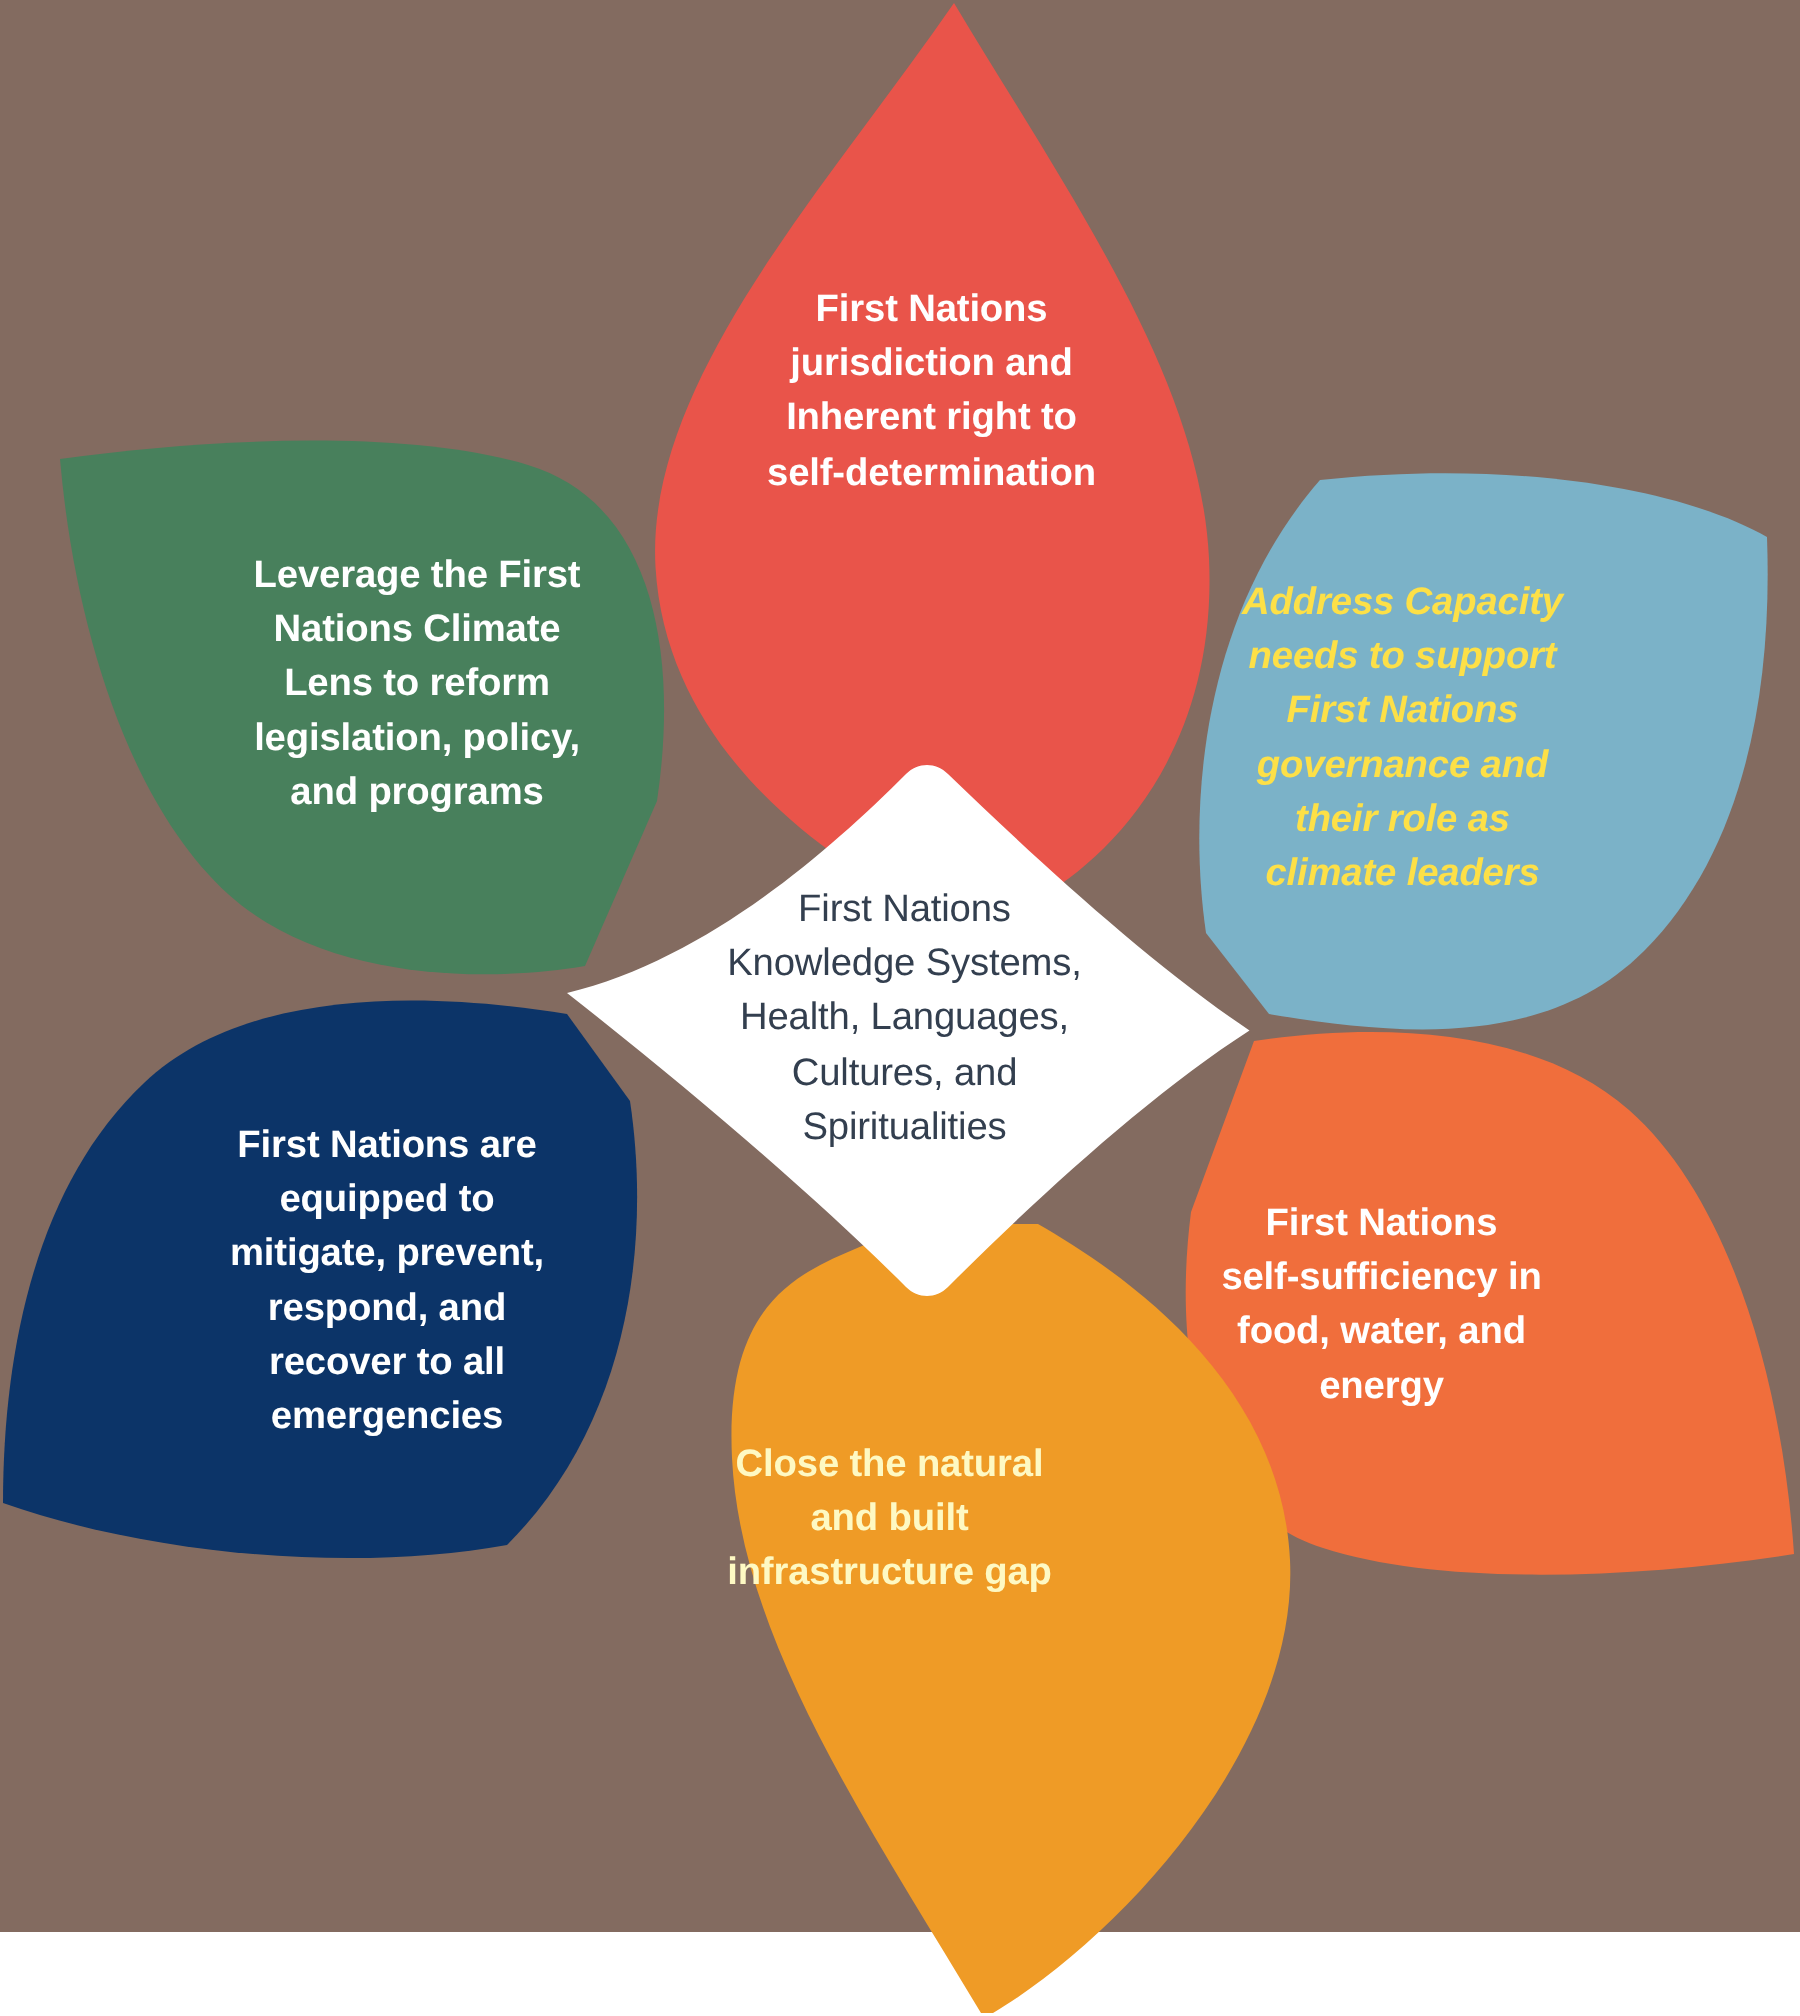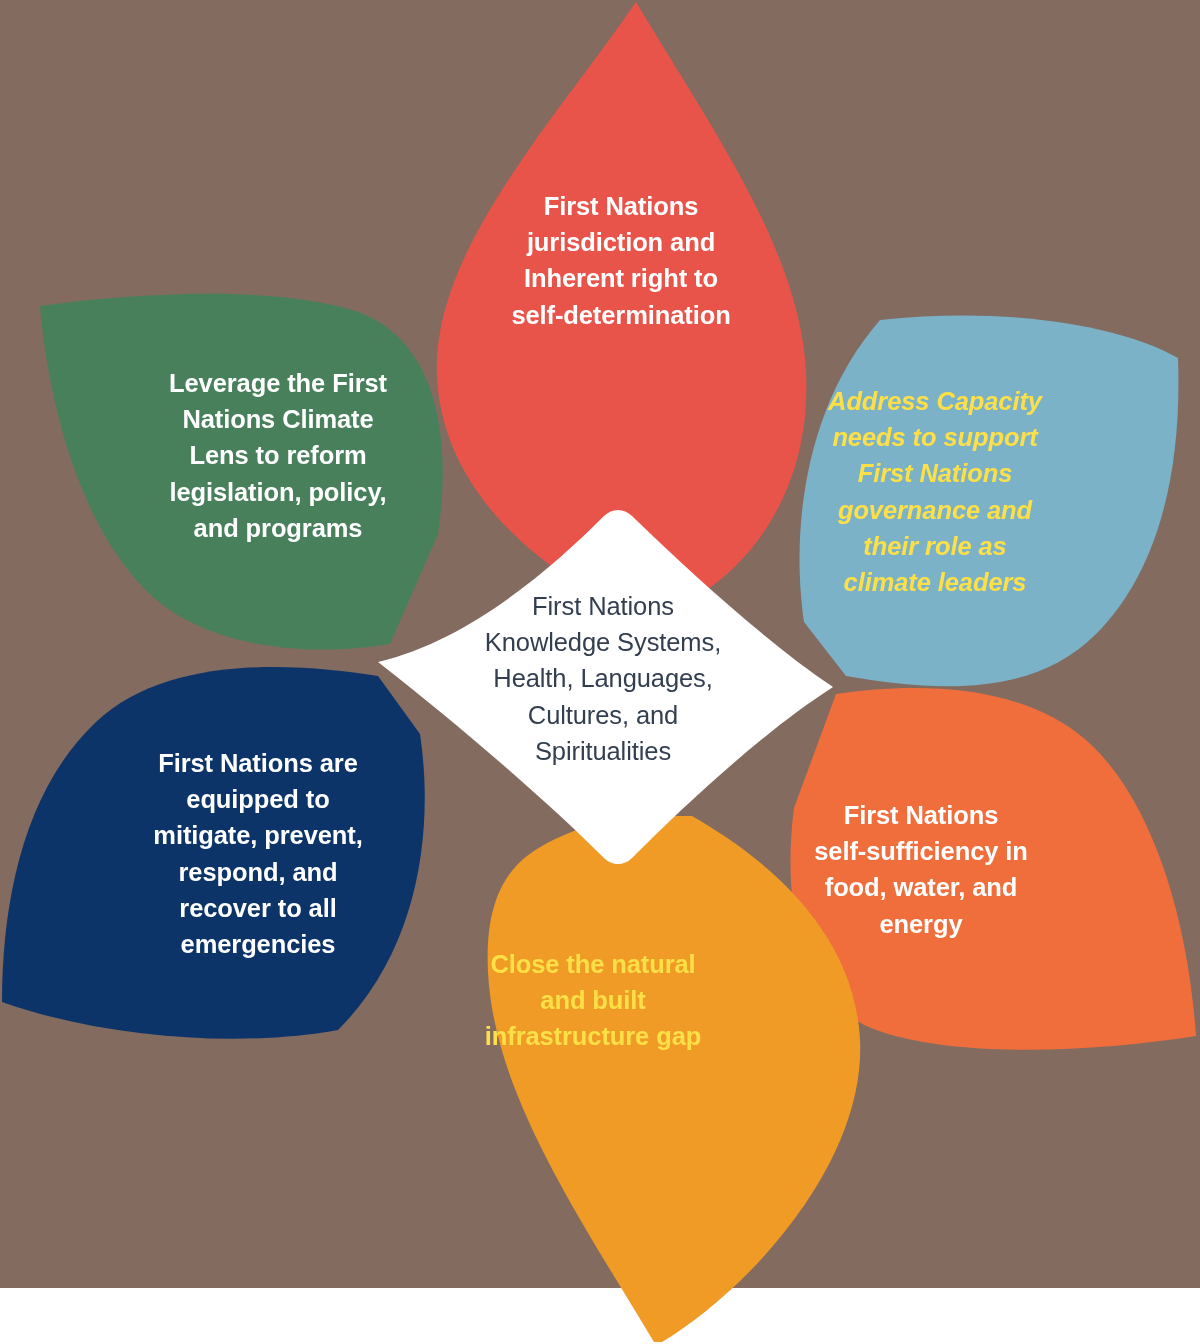--- a/index.html
+++ b/index.html
@@ -141,21 +141,21 @@
 Nations Climate
 Lens to reform
 legislation, policy,
 and programs</div>
 
   <div class="petal-label" id="label-self-suff" style="color: rgb(255, 255, 255);">First Nations
 self-sufficiency in
 food, water, and
 energy</div>
 
-  <div class="petal-label" id="label-infra" style="color: #fde047;">Close the natural
+  <div class="petal-label" id="label-infra" style="color: #fef9c3; margin-top: 12px;">Close the natural
 and built
 infrastructure gap</div>
 
   <div class="center-label" id="label-center" style="color: rgb(51, 63, 79);">First Nations
 Knowledge Systems,
 Health, Languages,
 Cultures, and
 Spiritualities</div>
 
 </div>

